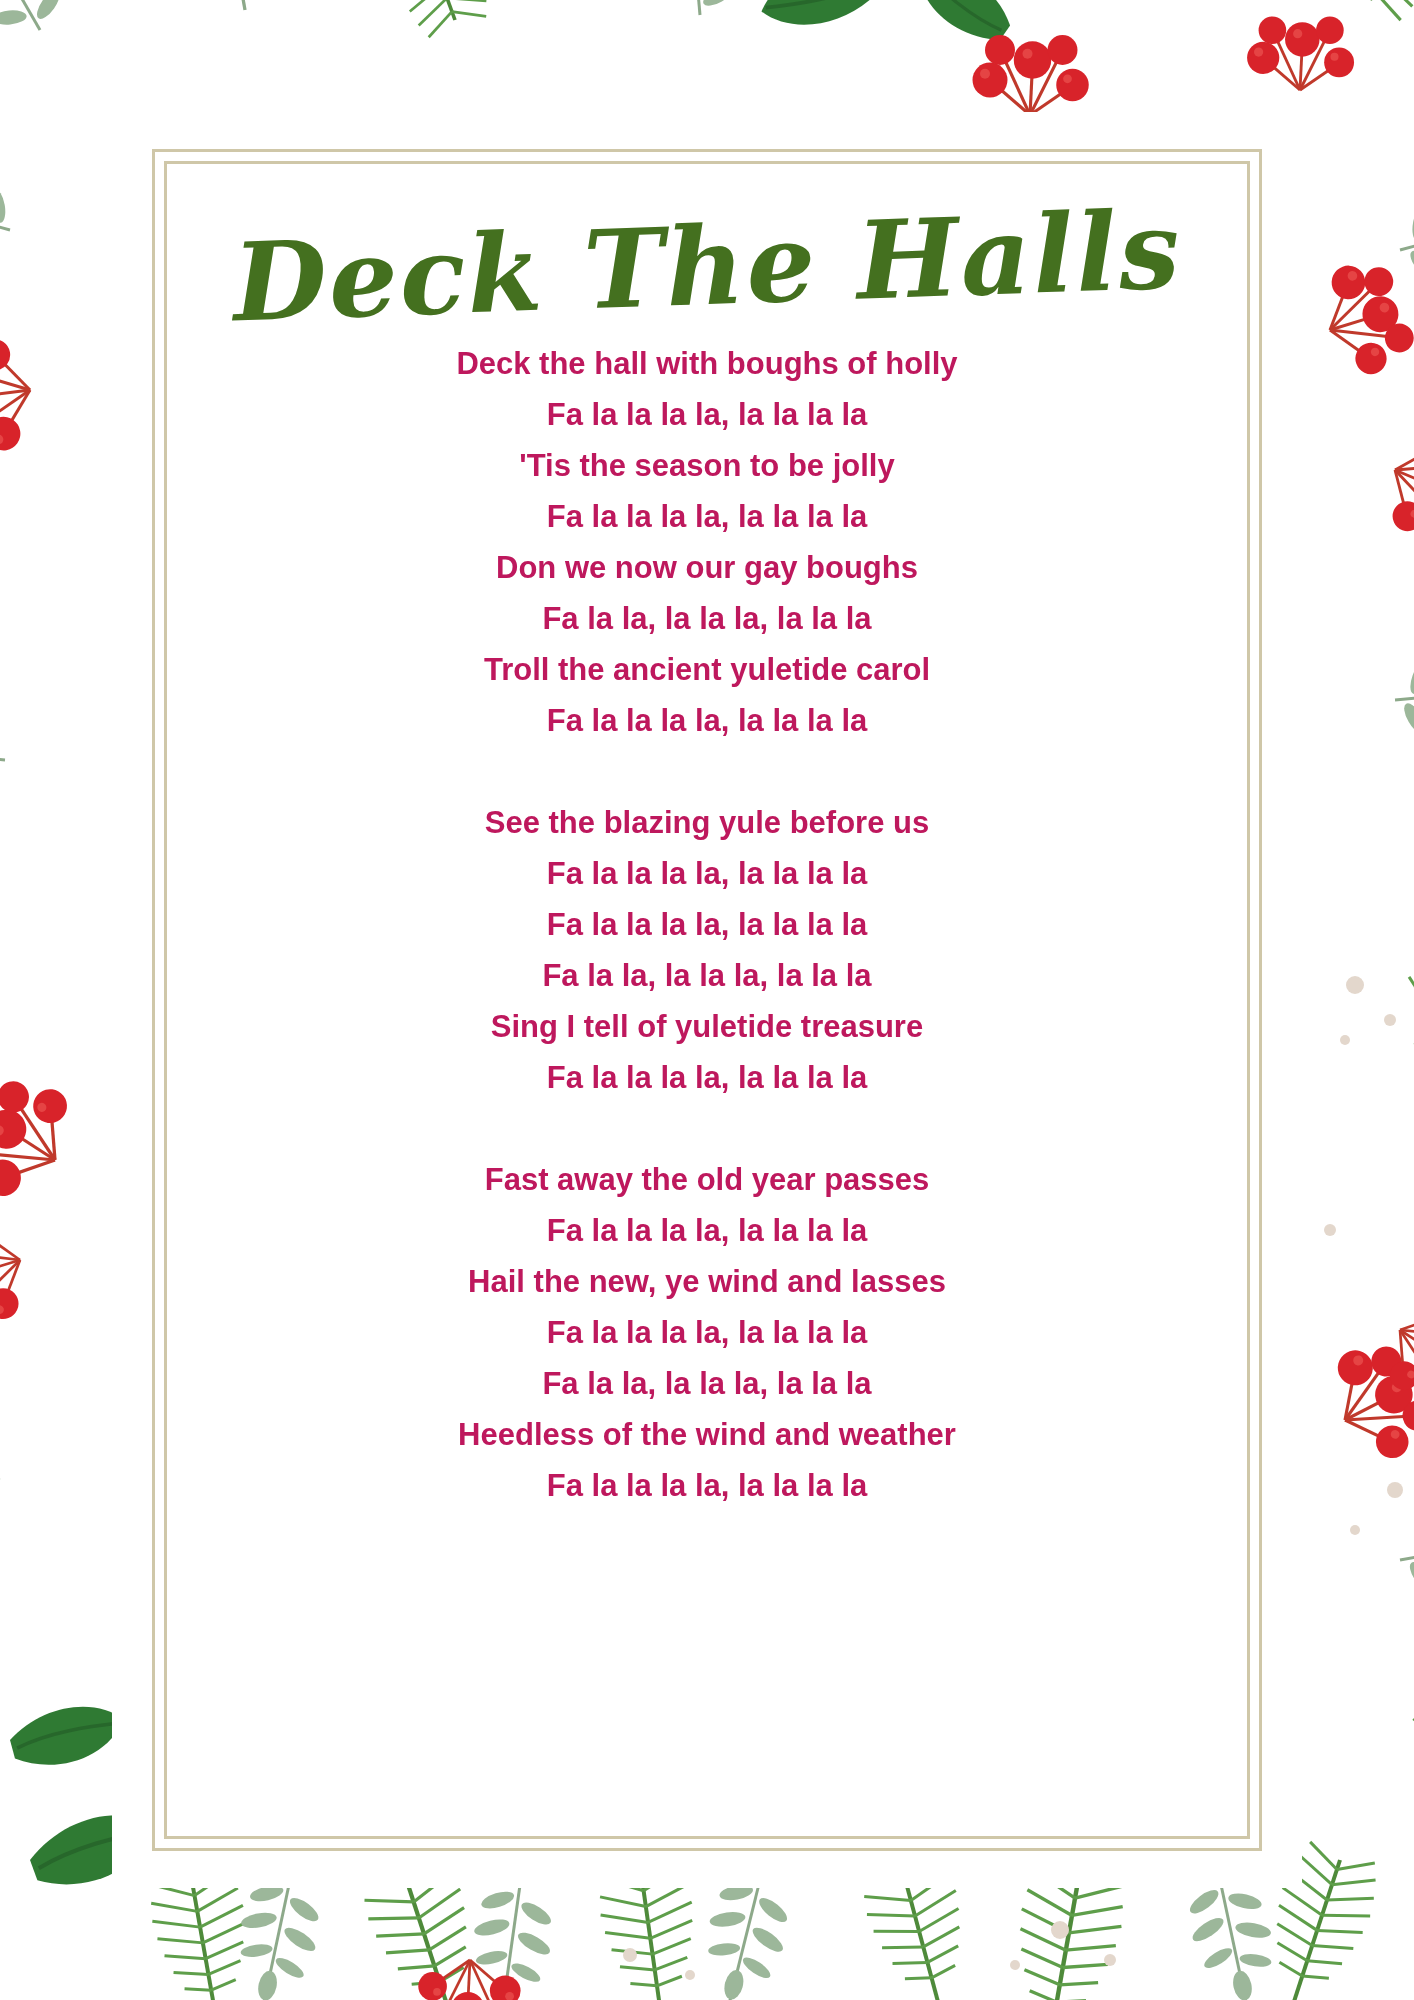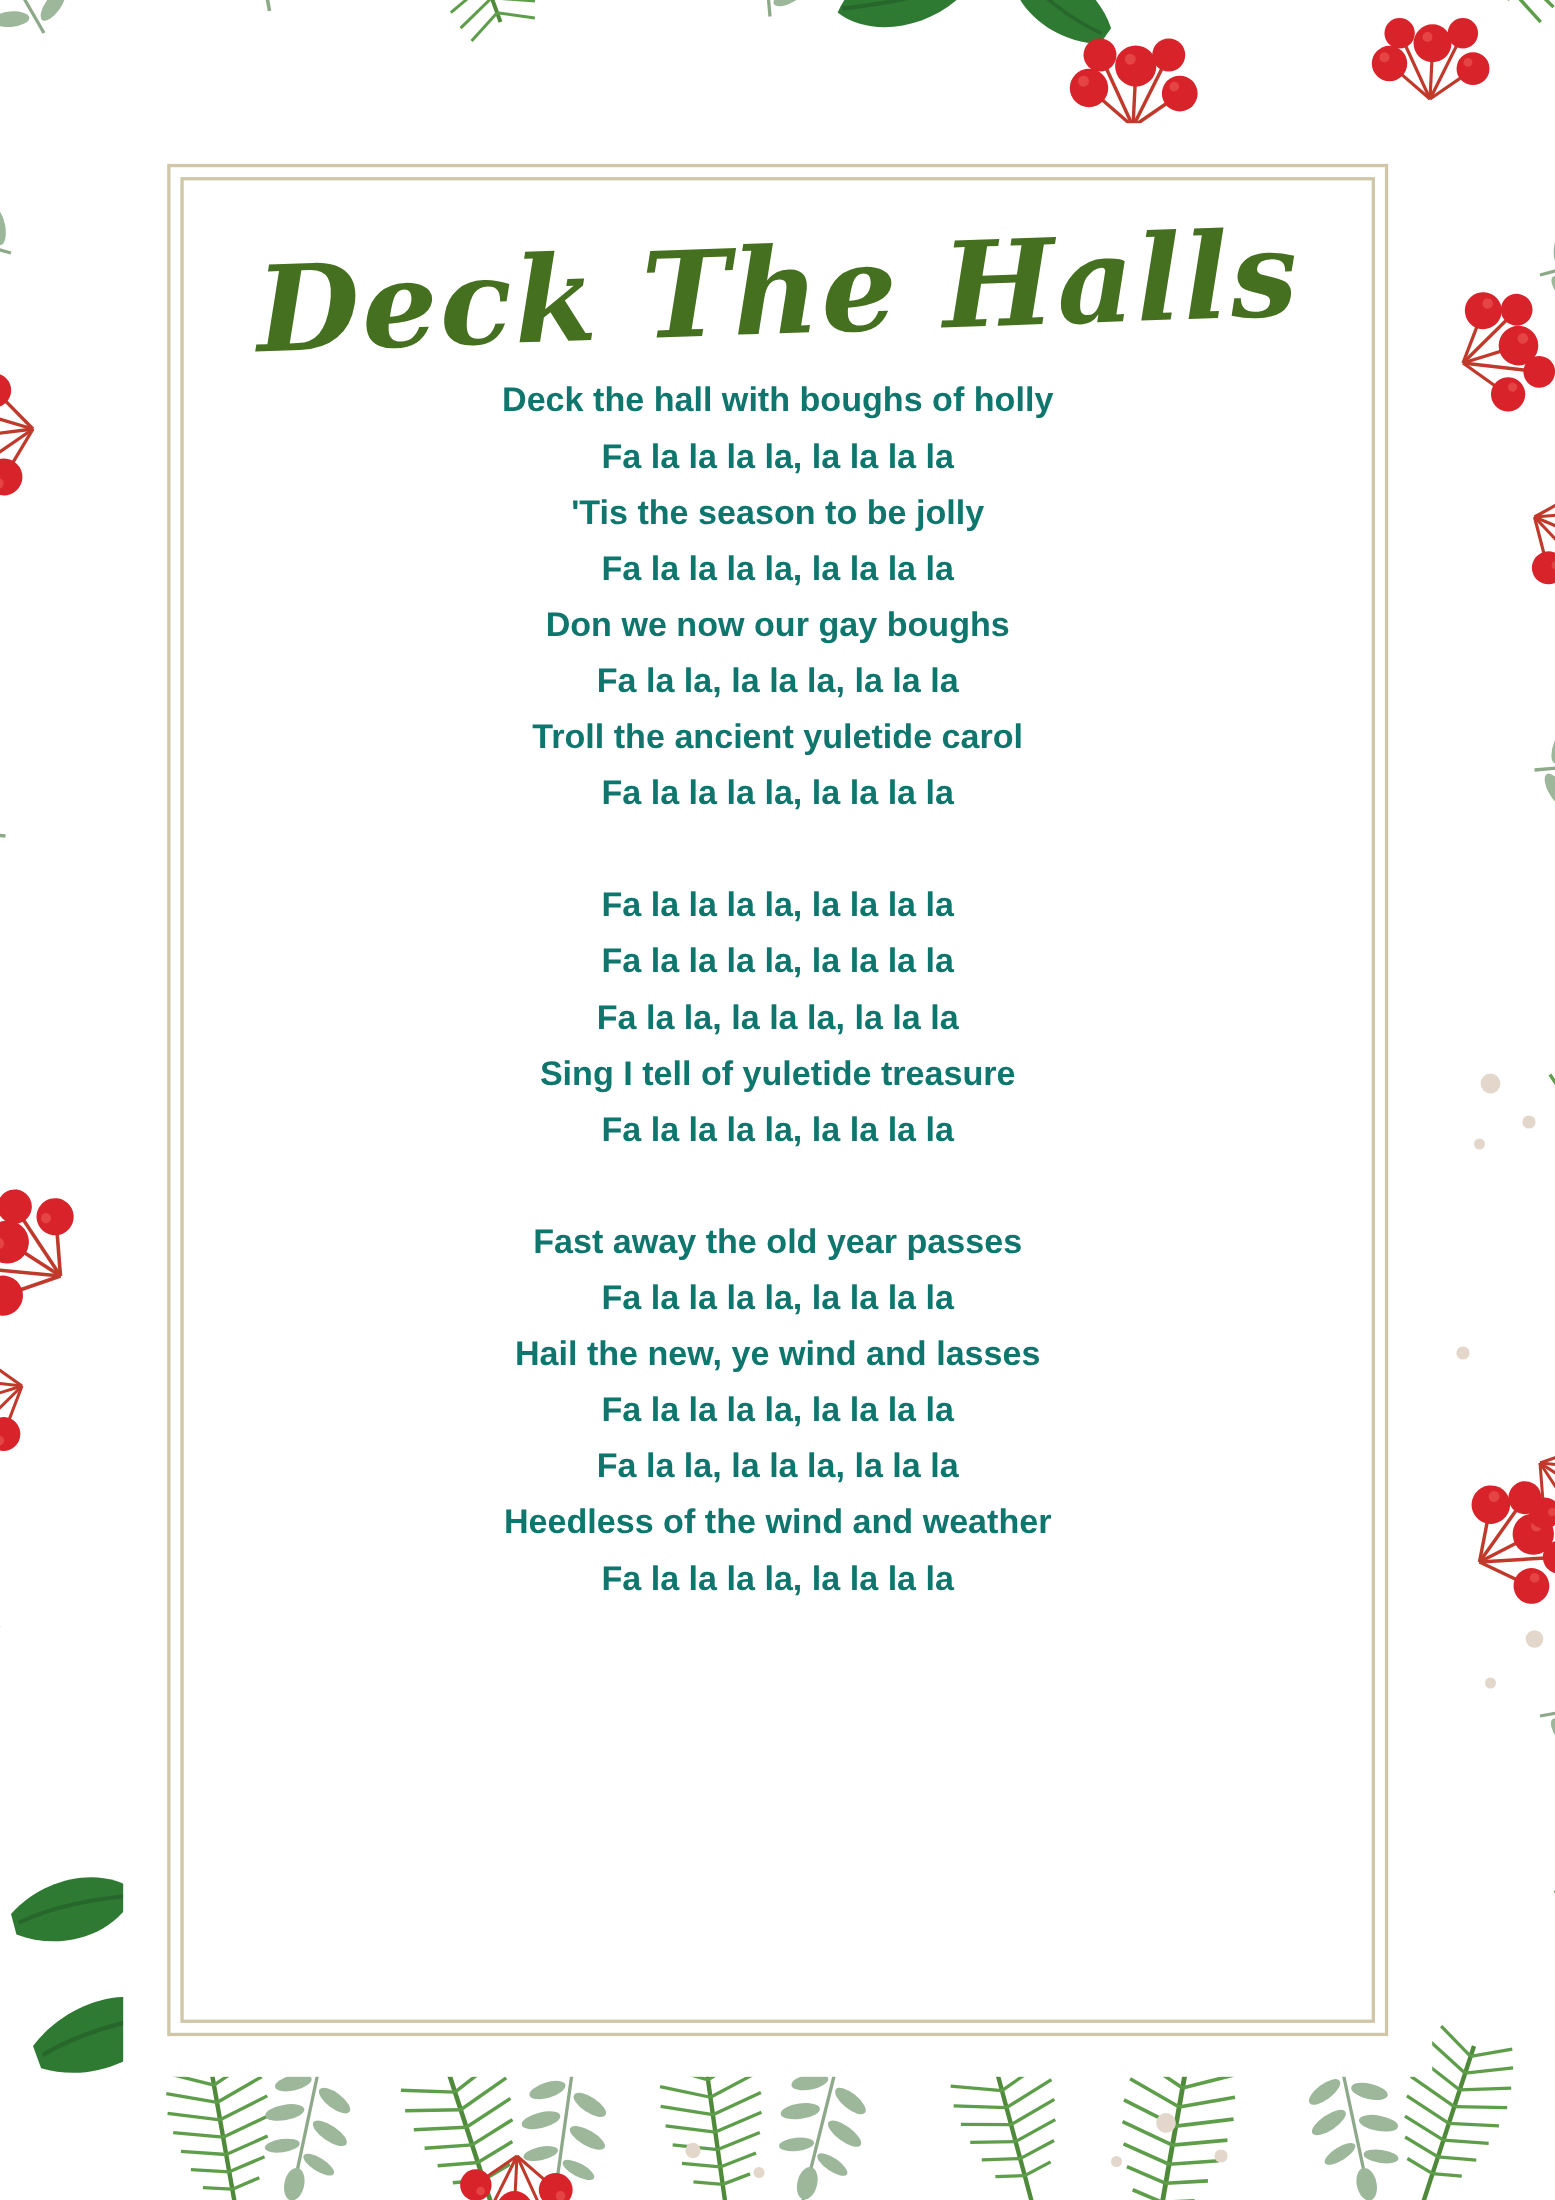--- a/index.html
+++ b/index.html
@@ -73,21 +73,21 @@
     color: #44701f;
     letter-spacing: 2px;
     white-space: nowrap;
     transform: rotate(-2deg);
   }
 
   #lyrics {
     margin-top: 18px;
     width: 100%;
     text-align: center;
-    color: #0f766e;
+    color: #be185d;
     font-family: "Liberation Sans", sans-serif;
     font-weight: bold;
     font-size: 31px;
     line-height: 51px;
   }
   .verse { margin-bottom: 51px; }
   .verse:last-child { margin-bottom: 0; margin-top: 44px; }
   .line { white-space: nowrap; }
 </style>
 </head>
@@ -260,20 +260,21 @@
         <div class="line">Fa la la la la, la la la la</div>
         <div class="line">'Tis the season to be jolly</div>
         <div class="line">Fa la la la la, la la la la</div>
         <div class="line">Don we now our gay boughs</div>
         <div class="line">Fa la la, la la la, la la la</div>
         <div class="line">Troll the ancient yuletide carol</div>
         <div class="line">Fa la la la la, la la la la</div>
       </div>
 
       <div class="verse">
+        <div class="line">See the blazing yule before us</div>
         <div class="line">Fa la la la la, la la la la</div>
         <div class="line">Fa la la la la, la la la la</div>
         <div class="line">Fa la la, la la la, la la la</div>
         <div class="line">Sing I tell of yuletide treasure</div>
         <div class="line">Fa la la la la, la la la la</div>
       </div>
 
       <div class="verse">
         <div class="line">Fast away the old year passes</div>
         <div class="line">Fa la la la la, la la la la</div>

